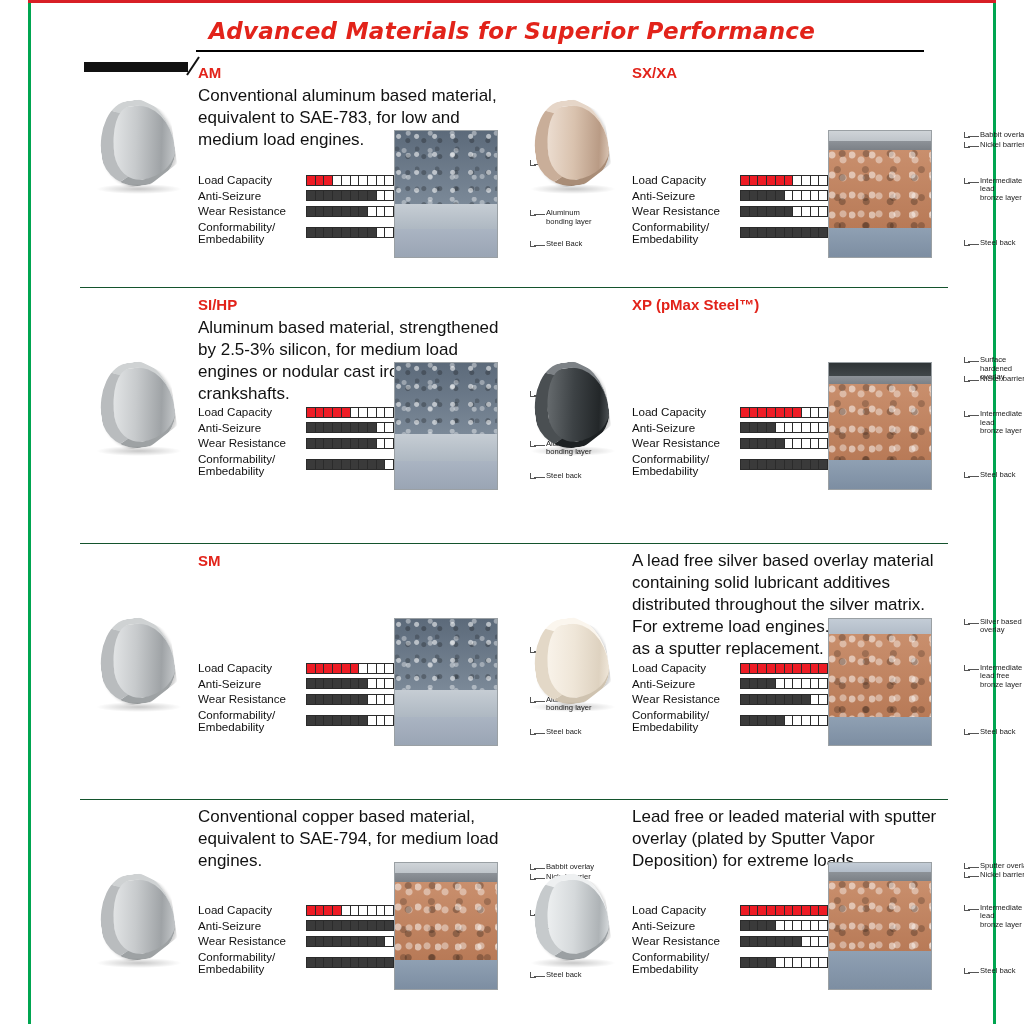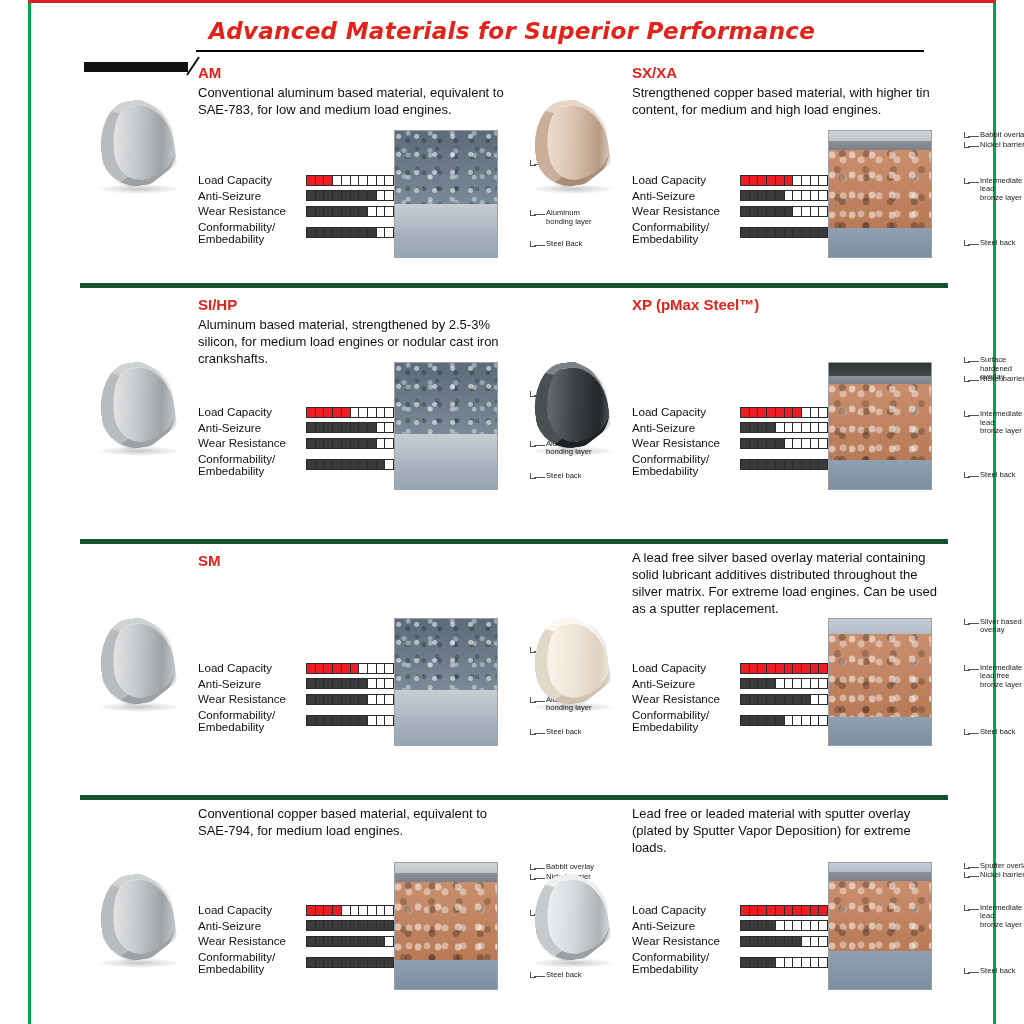--- a/index.html
+++ b/index.html
@@ -42,21 +42,21 @@
   }
   .tab-slash {
     position:absolute; left:186px; top:56px; width:14px; height:20px;
   }
 
   .grid {
     position:absolute; left:80px; top:56px; width:868px;
   }
   .row {
     display:flex;
-    border-bottom:5px solid #14532d;
+    border-bottom:1px solid #14532d;
   }
   .row:last-child { border-bottom:none; }
   .cell {
     width:434px;
     padding:6px 10px 12px 0;
     position:relative;
   }
   .cell.left { padding-left:0; }
 
   .cell-inner { display:flex; }
@@ -67,21 +67,21 @@
   .body-col { flex:1 1 auto; position:relative; }
 
   .mat-name {
     color:#e2231a;
     font-size:15px;
     font-weight:bold;
     margin:2px 0 4px 0;
     font-family:"Liberation Sans", sans-serif;
   }
   .mat-desc {
-    font-size:13px;
+    font-size:17px;
     line-height:1.30;
     color:#111;
     margin:0;
     max-width:330px;
   }
 
   
   .shell {
     position:absolute;
     left:6px;
@@ -328,21 +328,20 @@
       <div class="cell ">
         <div class="cell-inner">
           <div class="shell-col">
             <div class="shell copper" style="top:34px">
               <div class="arc"></div>
               <div class="shadow"></div>
             </div>
           </div>
           <div class="body-col">
             <div class="mat-name">SX/XA</div>
-            <div class="mat-desc">Strengthened copper based material, with higher tin content, for medium and high load engines.</div>
             <div class="ratings" style="top:112px">
               <div class="rating-row">
                 <div class="rating-label">Load Capacity</div>
                 <div class="bar">
                   <span class="on-red"></span>
                   <span class="on-red"></span>
                   <span class="on-red"></span>
                   <span class="on-red"></span>
                   <span class="on-red"></span>
                   <span class="on-red"></span>

